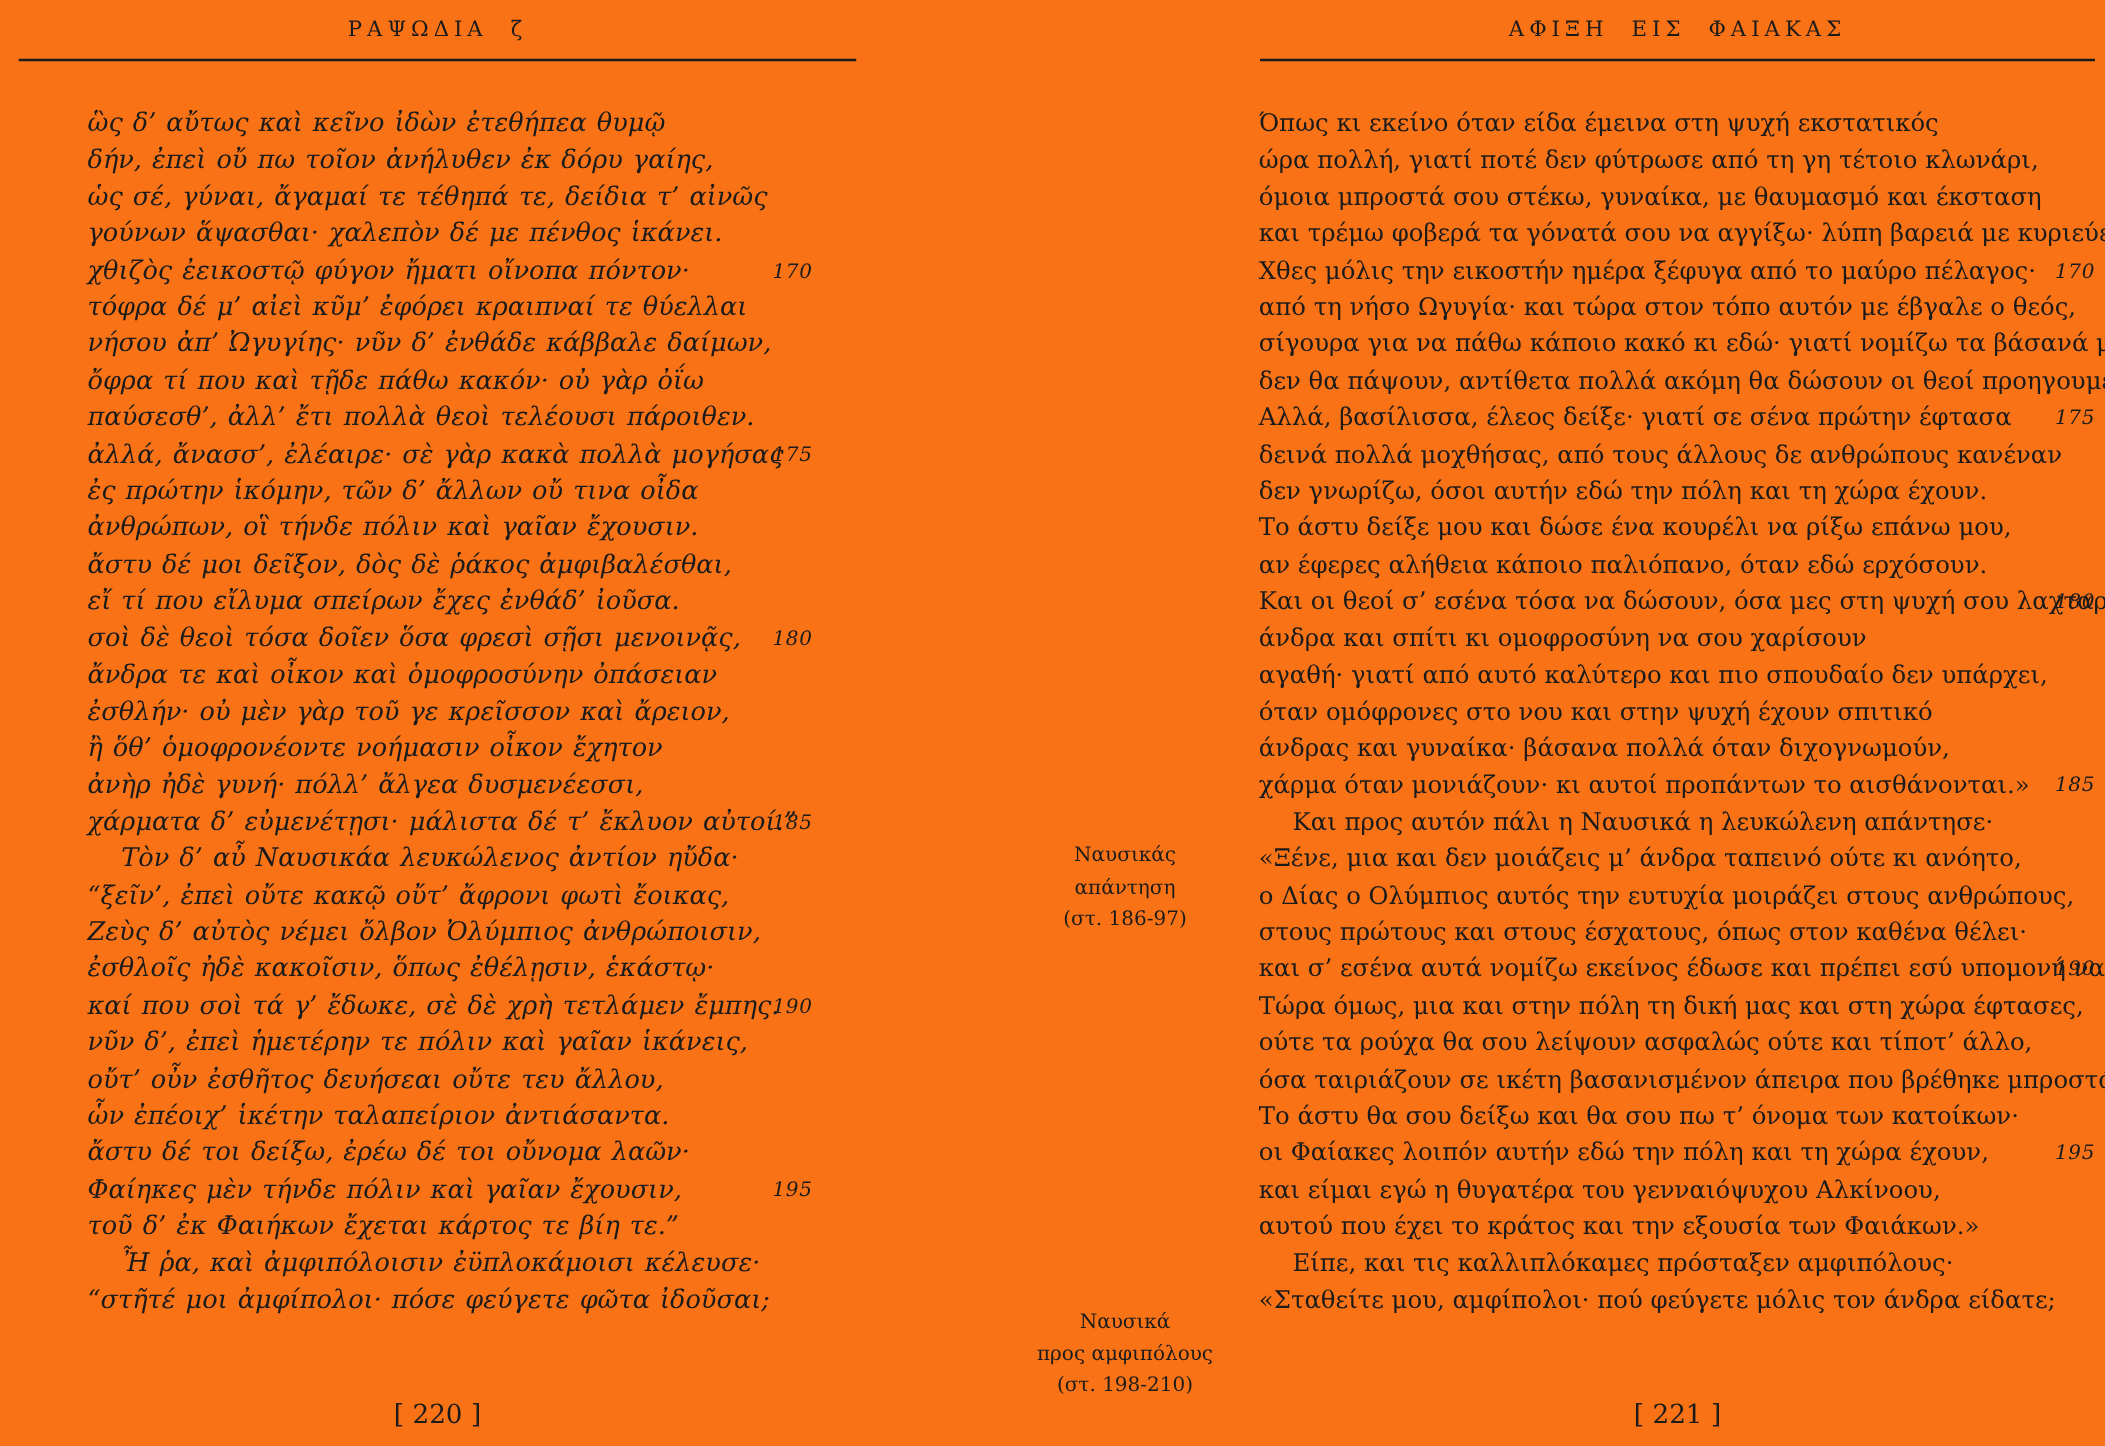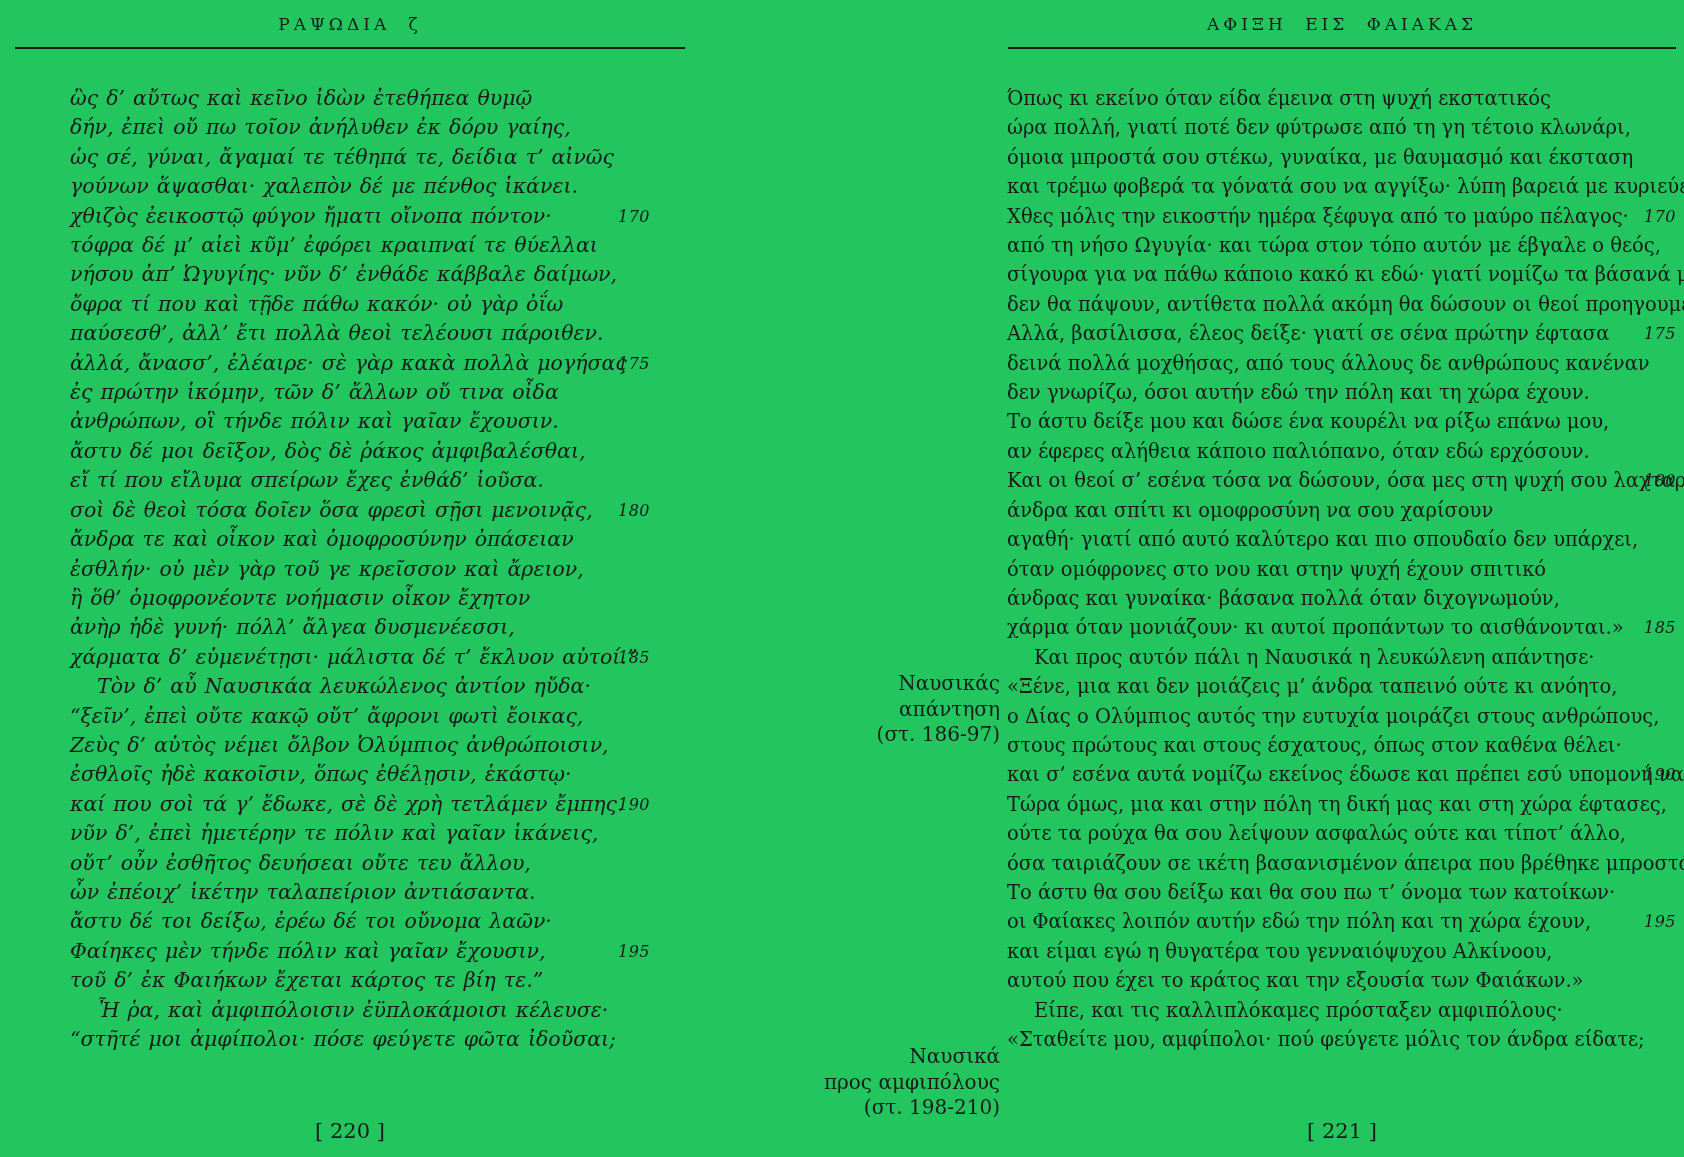--- a/index.html
+++ b/index.html
@@ -1,19 +1,19 @@
 <!DOCTYPE html>
 <html><head>
 <meta charset="utf-8">
 <style>
   html,body{margin:0;padding:0;background:#ffffff;}
   .spread{
     position:relative;
     width:1684px;height:1157px;
-    background:#22c55e;
+    background:#f97316;
     color:#1b1b1b;
     font-family:"DejaVu Serif","Liberation Serif",serif;
     overflow:hidden;
   }
   .runhead{
     position:absolute;top:14px;
     text-align:center;
     font-size:17px;
     letter-spacing:4px;
     word-spacing:9px;
@@ -51,22 +51,22 @@
   .lnum{
     position:absolute;right:0;top:0;
     font-style:italic;
     font-size:16px;
     letter-spacing:0.5px;
     line-height:29.42px;
   }
   .mnotes{position:absolute;left:800px;width:200px;}
   .mnote{
     position:absolute;left:0;width:200px;
-    text-align:right;
-    font-size:20px;
+    text-align:center;
+    font-size:16px;
     line-height:25.5px;
     font-style:normal;
     white-space:nowrap;
   }
   .pagenum{
     position:absolute;top:1119px;
     text-align:center;
     font-size:21px;
     white-space:nowrap;
   }

